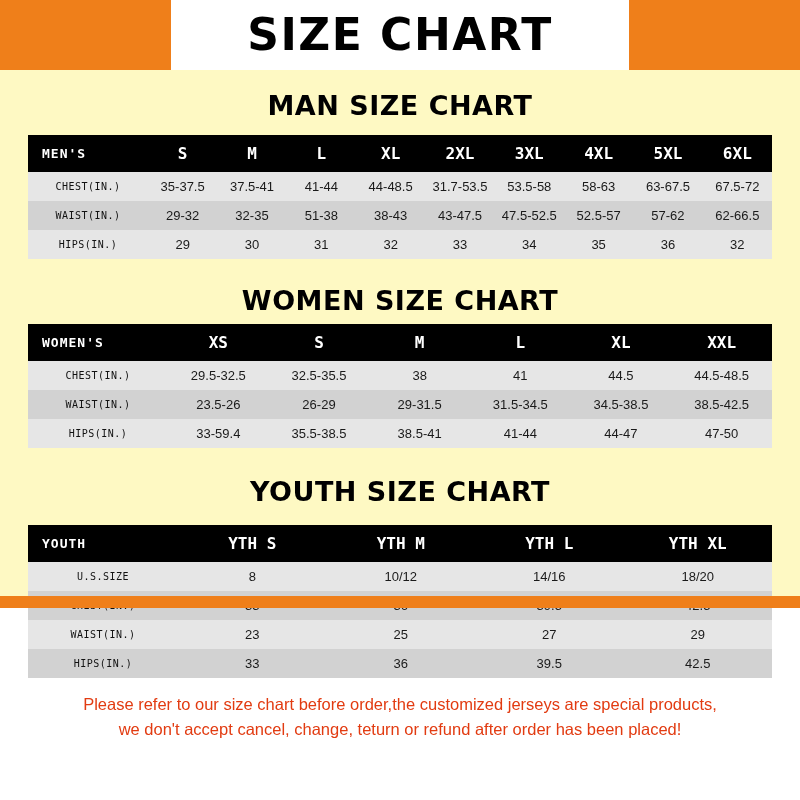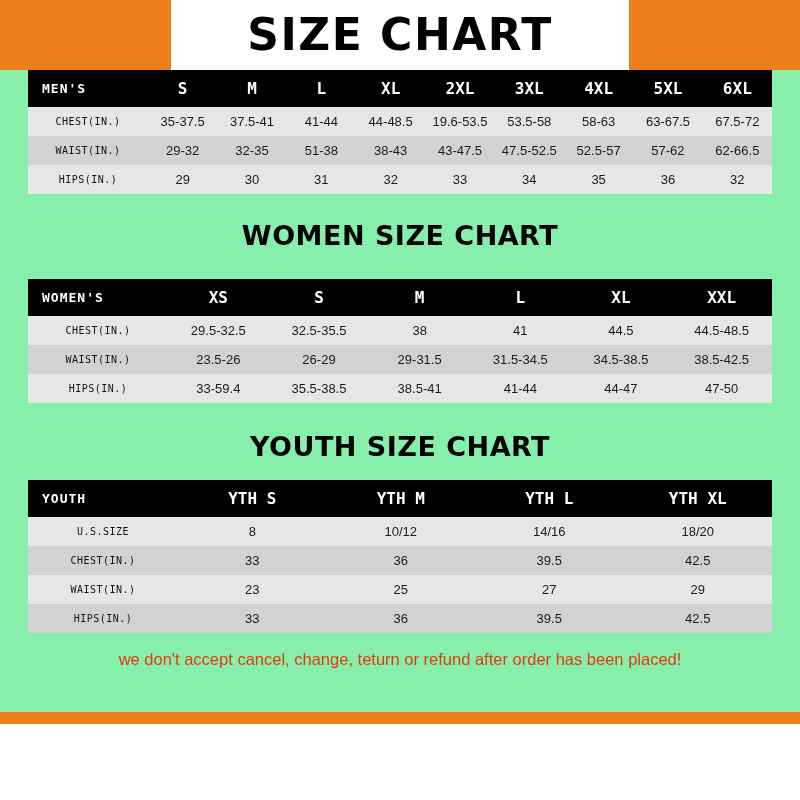--- a/index.html
+++ b/index.html
@@ -9,22 +9,22 @@
   body {
     width: 800px;
     height: 800px;
     background: #ffffff;
     font-family: "Liberation Sans", sans-serif;
     overflow: hidden;
   }
   .page {
     position: relative;
     width: 800px;
-    height: 724px;
-    background: #86efac;
+    height: 608px;
+    background: #fef9c3;
     box-sizing: border-box;
   }
   
   .banner {
     position: relative;
     height: 70px;
     background: #ef7f1a;
     display: flex;
     align-items: center;
     justify-content: center;
@@ -52,21 +52,21 @@
   
   .section-title {
     text-align: center;
     font-family: "DejaVu Sans", sans-serif;
     font-weight: bold;
     font-size: 27px;
     color: #000000;
     letter-spacing: 0.5px;
   }
   #man-title { margin-top: 20px; margin-bottom: 14px; }
-  #women-title { margin-top: 26px; margin-bottom: 28px; }
+  #women-title { margin-top: 26px; margin-bottom: 8px; }
   #youth-title { margin-top: 28px; margin-bottom: 18px; }
 
   
   table {
     border-collapse: collapse;
     margin: 0 auto;
     table-layout: fixed;
   }
   table.men { width: 744px; }
   table.women { width: 744px; }
@@ -131,20 +131,21 @@
 </head>
 <body>
 
 <div class="page">
 
   <div class="banner">
     <div class="banner-white"></div>
     <div class="banner-title">SIZE CHART</div>
   </div>
 
+  <div class="section-title" id="man-title">MAN SIZE CHART</div>
   <table class="men">
     <colgroup>
       <col class="c0">
         <col>
         <col>
         <col>
         <col>
         <col>
         <col>
         <col>
@@ -165,21 +166,21 @@
         <th>6XL</th>
       </tr>
     </thead>
     <tbody>
       <tr class="light">
         <td class="rowhead">CHEST(IN.)</td>
         <td>35-37.5</td>
         <td>37.5-41</td>
         <td>41-44</td>
         <td>44-48.5</td>
-        <td>19.6-53.5</td>
+        <td>31.7-53.5</td>
         <td>53.5-58</td>
         <td>58-63</td>
         <td>63-67.5</td>
         <td>67.5-72</td>
       </tr>
       <tr class="dark">
         <td class="rowhead">WAIST(IN.)</td>
         <td>29-32</td>
         <td>32-35</td>
         <td>51-38</td>
@@ -302,17 +303,18 @@
         <td class="rowhead">HIPS(IN.)</td>
         <td>33</td>
         <td>36</td>
         <td>39.5</td>
         <td>42.5</td>
       </tr>
     </tbody>
   </table>
 
   <div class="footer-note">
+    <div>Please refer to our size chart before order,the customized jerseys are special products,</div>
     <div>we don't accept cancel, change, teturn or refund after order has been placed!</div>
   </div>
 
   <div class="bottom-bar"></div>
 </div>
 
 </body></html>

